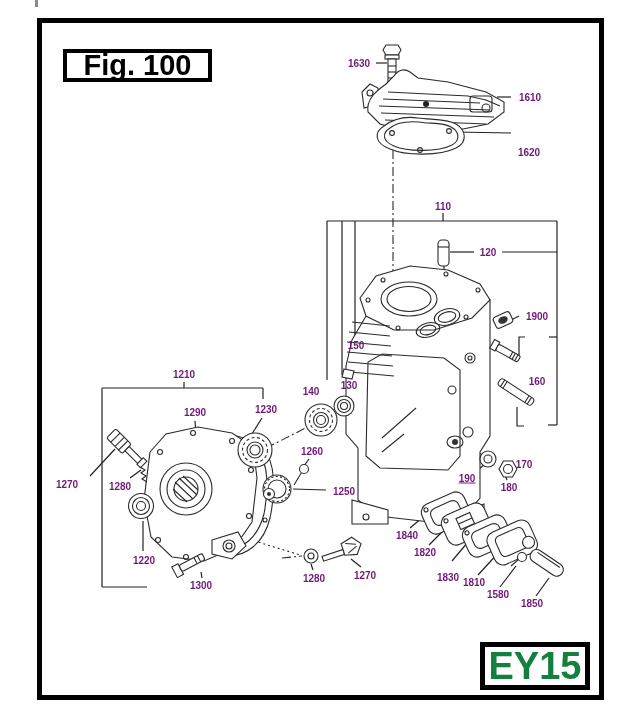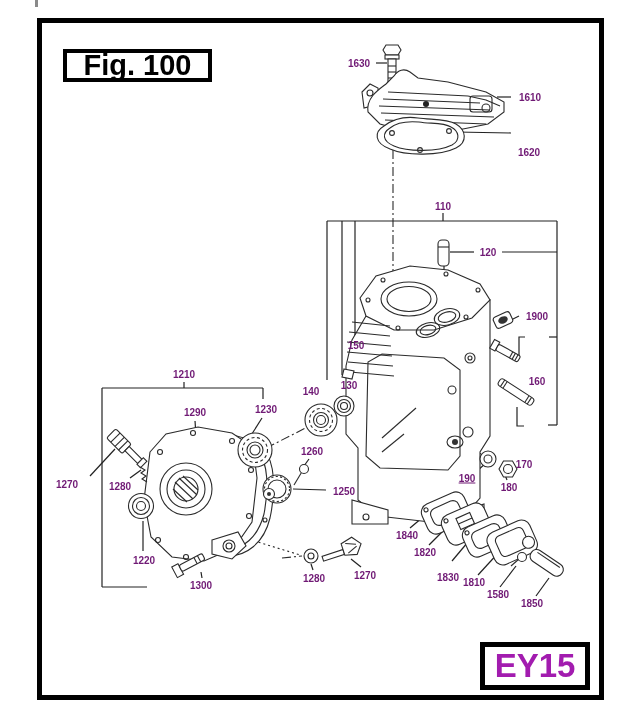--- a/index.html
+++ b/index.html
@@ -8,21 +8,21 @@
   .frame{position:absolute;left:37px;top:18px;width:567px;height:682px;
          border:5px solid #000;box-sizing:border-box;}
   .edge-tick{position:absolute;left:35px;top:0;width:3px;height:7px;background:#8a8a8a;}
   .fig-box{position:absolute;left:63px;top:49px;width:149px;height:33px;
            border:4px solid #000;box-sizing:border-box;display:flex;align-items:center;
            justify-content:center;background:#fff;}
   .fig-box span{font-weight:700;font-size:29px;letter-spacing:0px;color:#000;}
   .model-box{position:absolute;left:480px;top:642px;width:110px;height:48px;
            border:5px solid #000;box-sizing:border-box;display:flex;align-items:center;
            justify-content:center;background:#fff;}
-  .model-box span{font-weight:700;font-size:33px;letter-spacing:0px;color:#a21caf;}
+  .model-box span{font-weight:700;font-size:38px;letter-spacing:0px;color:#15803d;}
   #labels-layer{position:absolute;left:0;top:0;width:100%;height:100%;pointer-events:none;}
   .part-label{position:absolute;transform:translate(-50%,-50%);
               font-weight:700;font-size:10px;color:#701a75;white-space:nowrap;}
   svg{position:absolute;left:0;top:0;}
   .ln{stroke:#222;stroke-width:1.2;fill:none;}
   .art{stroke:#2b2b2b;stroke-width:1.1;fill:#fff;}
   .artn{stroke:#2b2b2b;stroke-width:1.1;fill:none;}
 </style>
 </head>
 <body>

